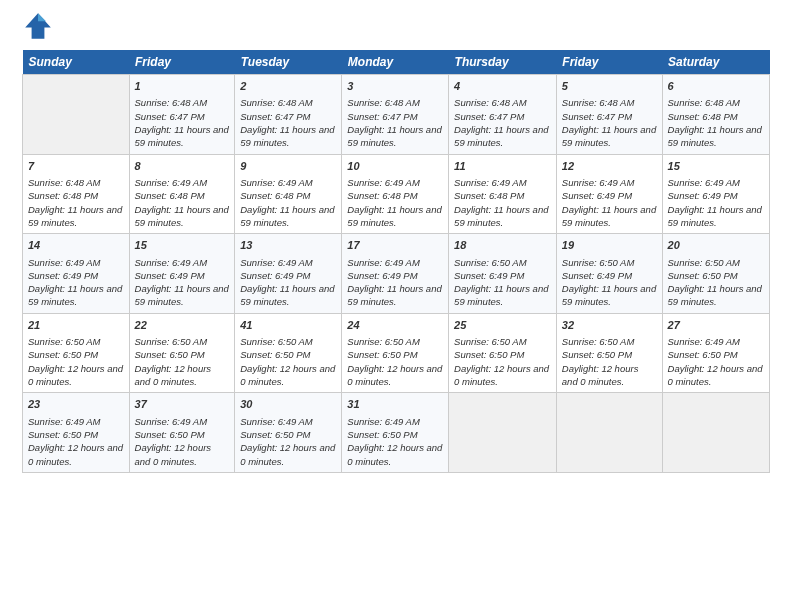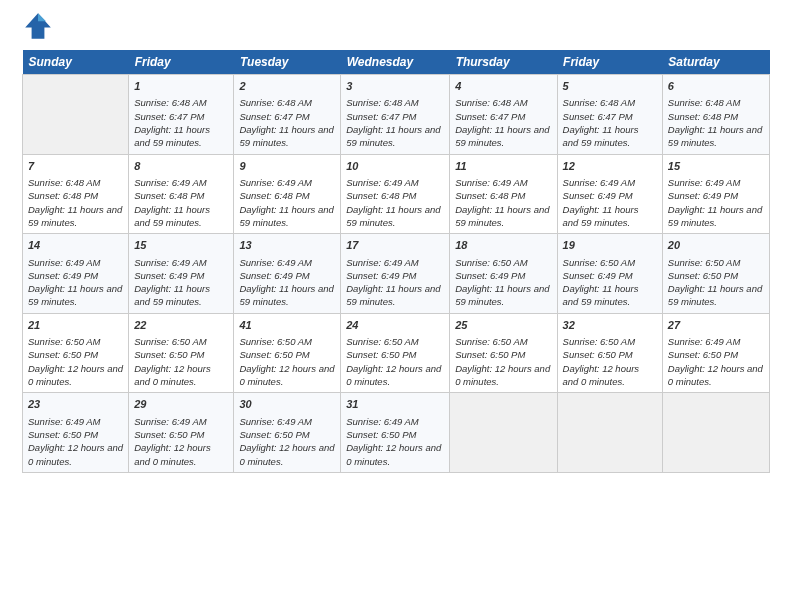--- a/index.html
+++ b/index.html
@@ -109,21 +109,21 @@
       <div class="location"></div>
     </div>
   </div>
 
   <table>
     <thead>
       <tr>
       <th>Sunday</th>
           <th>Friday</th>
           <th>Tuesday</th>
-          <th>Wednesday</th>
+          <th>Monday</th>
           <th>Thursday</th>
           <th>Friday</th>
           <th>Saturday</th>
         </tr>
     </thead>
     <tbody id="calendar-body">
     <tr>
           <td class="empty-cell"></td>
           <td>
             <span class="day-num">1</span>
@@ -295,21 +295,21 @@
           </td>
         </tr>
         <tr>
           <td>
             <span class="day-num">23</span>
             <div>Sunrise: 6:49 AM</div>
             <div>Sunset: 6:50 PM</div>
             <div>Daylight: 12 hours and 0 minutes.</div>
           </td>
           <td>
-            <span class="day-num">29</span>
+            <span class="day-num">37</span>
             <div>Sunrise: 6:49 AM</div>
             <div>Sunset: 6:50 PM</div>
             <div>Daylight: 12 hours and 0 minutes.</div>
           </td>
           <td>
             <span class="day-num">30</span>
             <div>Sunrise: 6:49 AM</div>
             <div>Sunset: 6:50 PM</div>
             <div>Daylight: 12 hours and 0 minutes.</div>
           </td>

